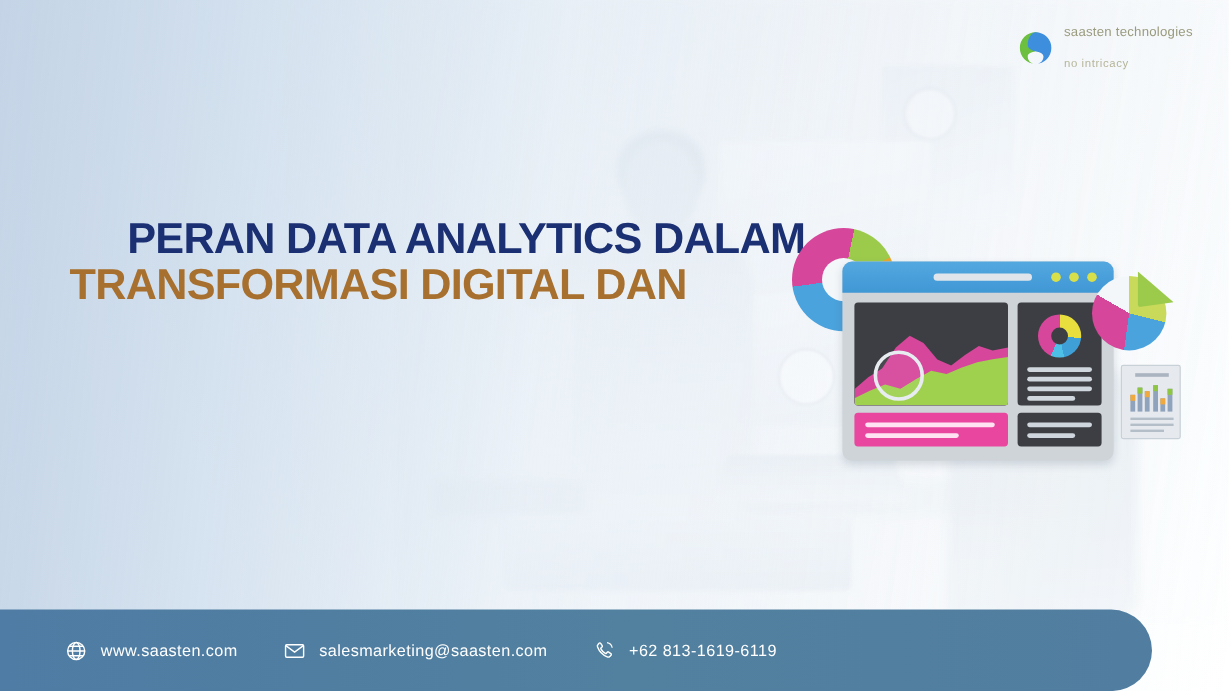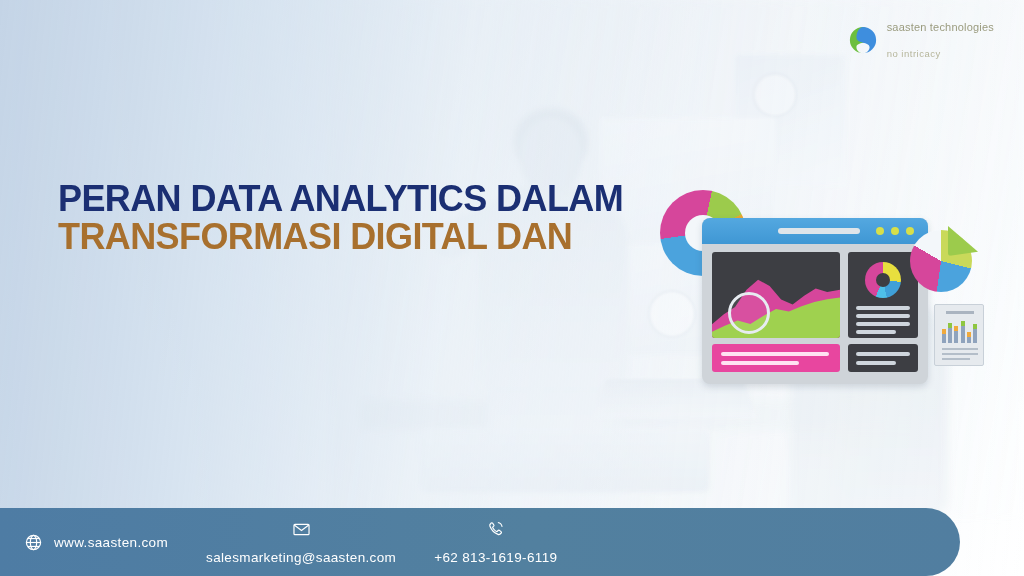--- a/index.html
+++ b/index.html
@@ -53,21 +53,21 @@
   .ph-person2{ left:838px; top:300px; width:110px; height:210px; border-radius:46px 46px 8px 8px;
     background:linear-gradient(180deg,#bccbda,#d6e1ea); filter:blur(5px);}
 
   .wash{ position:absolute; inset:0;
     background:linear-gradient(96deg,rgba(196,212,230,.95) 0%,rgba(214,227,240,.80) 22%,rgba(240,246,251,.50) 44%,rgba(252,253,255,.22) 66%,rgba(255,255,255,.10) 100%); }
 
   
   .headline{ position:absolute; left:58px; top:180px; width:620px; }
   .hl{ font-weight:bold; font-size:36px; line-height:38px;
        letter-spacing:-0.6px; white-space:nowrap; font-stretch:condensed; }
-  .hl.l1{ color:#1b2f73; }
+  .hl.l1{ color:#1b2f73;margin-left:48px; }
   .hl.l2, .hl.l3{ color:#a8702e; }
 
   
   .illus{ position:absolute; left:648px; top:186px; width:356px; height:210px; }
 
   .dnut-big{ position:absolute; left:12px; top:4px; width:86px; height:86px; border-radius:50%;
     background:conic-gradient(from 12deg,#9ccb4c 0deg 52deg,#e8a830 52deg 168deg,#4ba3dd 168deg 250deg,#d6469b 250deg 360deg); }
   .dnut-big::after{ content:""; position:absolute; left:25px; top:25px; width:36px; height:36px;
     border-radius:50%; background:#f3f7fa; }
 
@@ -122,23 +122,23 @@
   .rp-bar{ position:absolute; bottom:0; width:4px; background:#8fa3bd;}
   .rp-cap{ position:absolute; top:0; width:4px; height:5px; background:#f0a93c;}
   .rp-cap.g{ background:#8ec641;}
   .rp-l{ position:absolute; left:7px; height:2px; background:#b4bec9;}
 
   
   .footer{ position:absolute; left:0; bottom:0; width:960px; height:68px;
     background:linear-gradient(92deg,#4e7ca4 0%,#52809f 55%,#517ea0 100%);
     border-radius:0 120px 120px 0;
     display:flex; align-items:center; }
-  .fitems{ display:flex; align-items:center; gap:0; padding-left:24px; }
+  .fitems{ display:flex; align-items:center; gap:0; padding-left:54px; }
   .fitem{ display:flex; align-items:center; gap:11px; }
-  .fitem + .fitem{ margin-left:38px;flex-direction:column; }
+  .fitem + .fitem{ margin-left:38px; }
   .ftxt{ color:#ffffff; font-size:13.5px; letter-spacing:.35px; white-space:nowrap; }
   .ficon{ width:19px; height:19px; flex:0 0 19px; display:block; }
 
   
   .logo{ position:absolute; right:30px; top:22px; display:flex; align-items:center; gap:9px; }
   .logo-mark{ width:30px; height:30px; flex:0 0 30px; }
   .logo-txt{ line-height:1; }
   .logo-name{ font-size:11px; color:#9a9b7e; letter-spacing:.2px; white-space:nowrap; }
   .logo-tag{ font-size:9.5px; color:#b5b59a; letter-spacing:.5px; margin-top:16px; white-space:nowrap; }
 </style>

